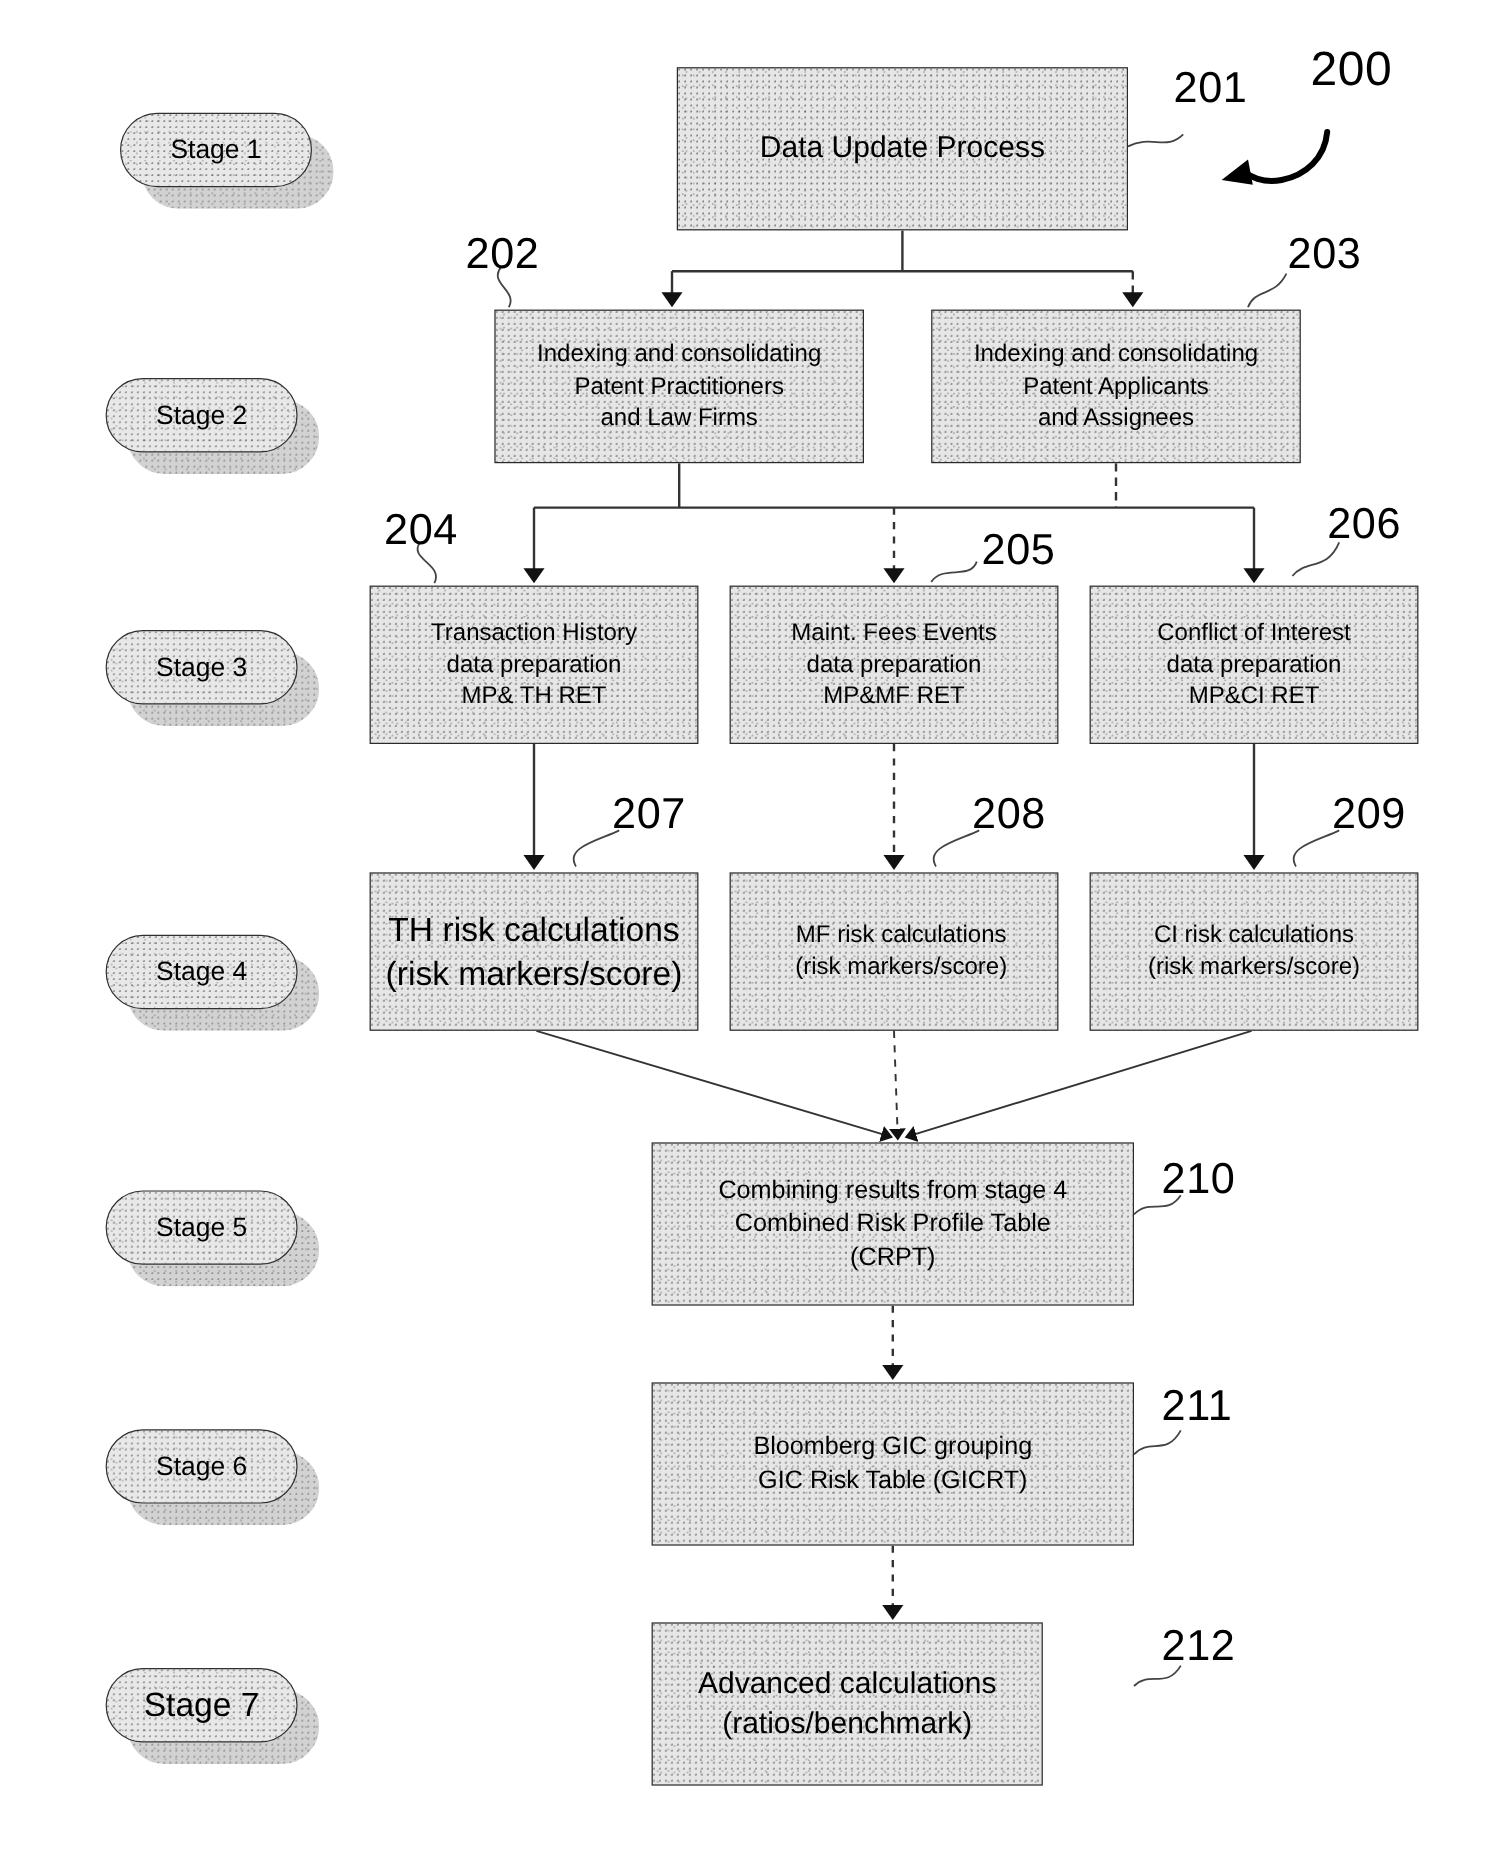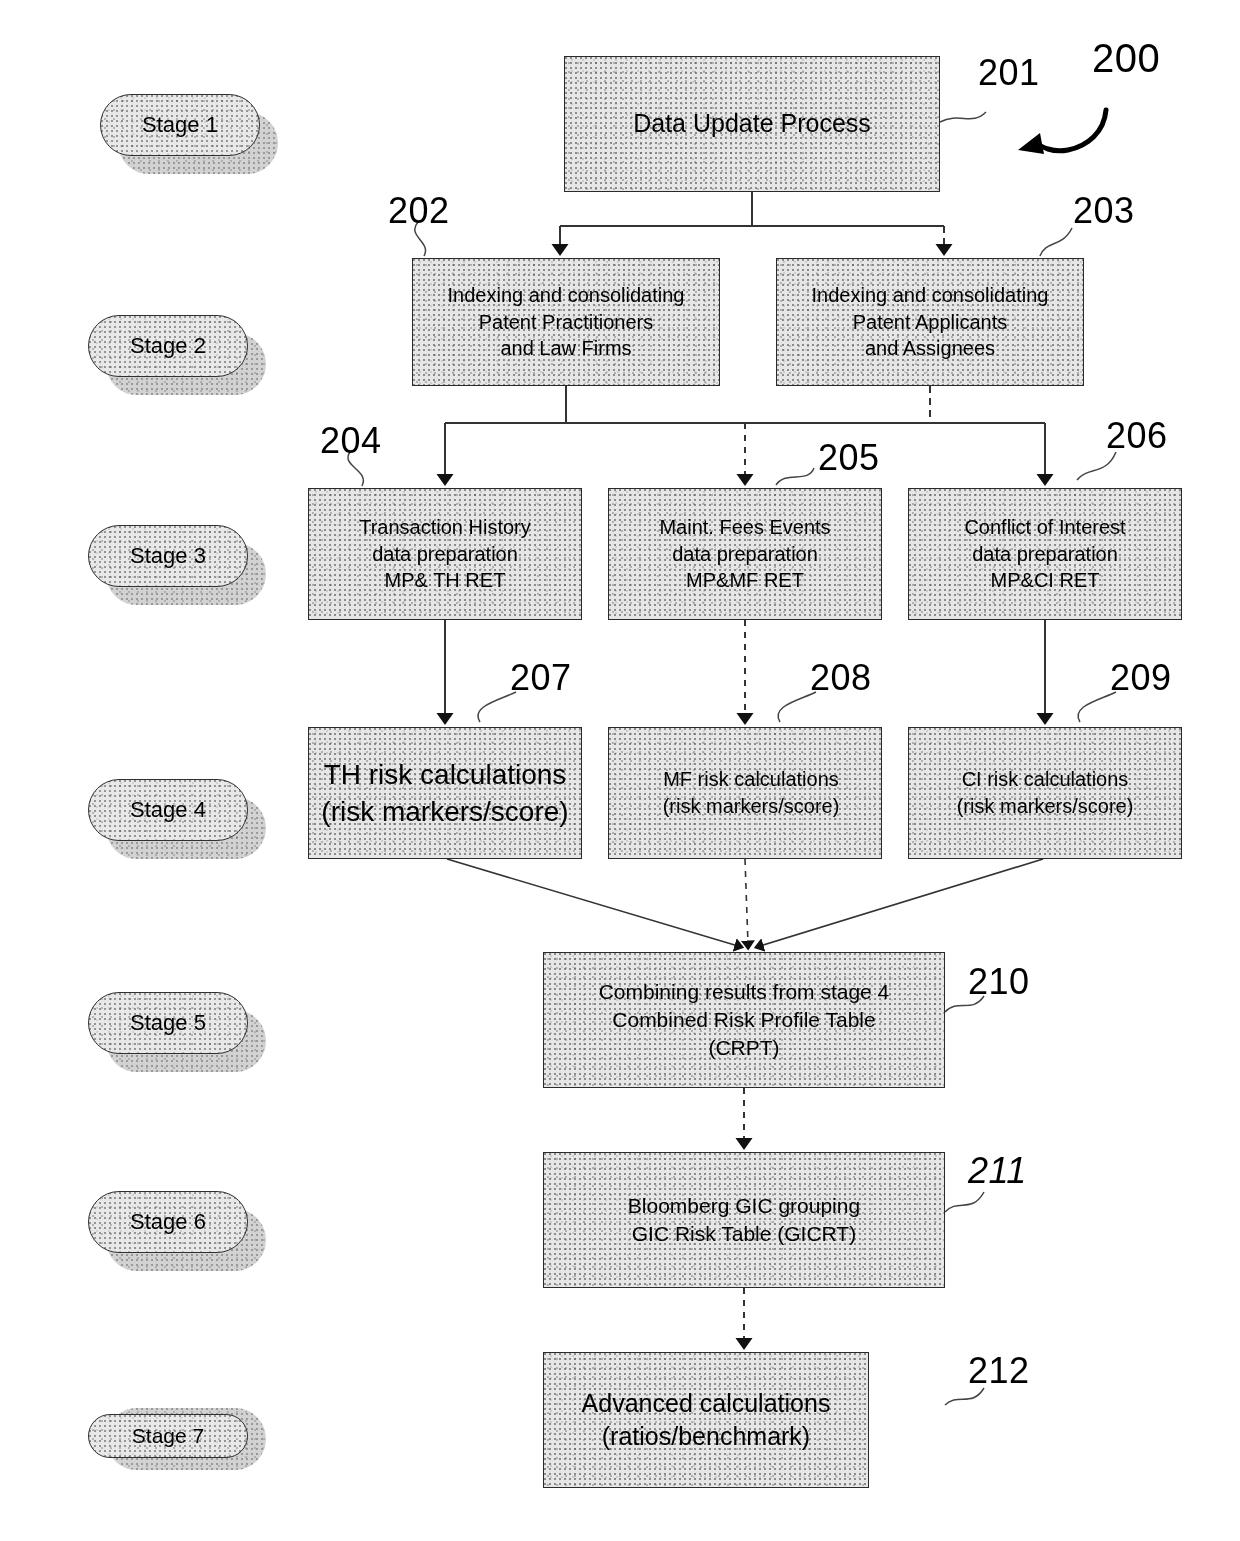--- a/index.html
+++ b/index.html
@@ -194,21 +194,21 @@
 
   <div class="pill-wrap" style="left:88px; top:1191px; width:196px; height:98px;">
     <div class="pill-shadow" style="width:160px; height:62px;"></div>
     <div class="pill" style="width:160px; height:62px; font-size:22px;">
       <span class="txt">Stage 6</span>
     </div>
   </div>
 
   <div class="pill-wrap" style="left:88px; top:1390px; width:196px; height:98px;">
     <div class="pill-shadow" style="width:160px; height:62px;"></div>
-    <div class="pill" style="width:160px; height:44px; font-size:21px;margin-top:24px;">
+    <div class="pill" style="width:160px; height:62px; font-size:28px;">
       <span class="txt">Stage 7</span>
     </div>
   </div>
 
   <div class="pbox" style="left:564px; top:56px; width:376px; height:136px; font-size:25px;">
     <span class="txt">Data Update Process</span>
   </div>
 
   <div class="pbox" style="left:412px; top:258px; width:308px; height:128px; font-size:20px;">
     <span class="txt">Indexing and consolidating
@@ -275,16 +275,16 @@
   <div class="refnum" style="left:978px; top:52px;">201</div>
   <div class="refnum" style="left:388px; top:190px;">202</div>
   <div class="refnum" style="left:1073px; top:190px;">203</div>
   <div class="refnum" style="left:320px; top:420px;">204</div>
   <div class="refnum" style="left:818px; top:437px;">205</div>
   <div class="refnum" style="left:1106px; top:415px;">206</div>
   <div class="refnum" style="left:510px; top:657px;">207</div>
   <div class="refnum" style="left:810px; top:657px;">208</div>
   <div class="refnum" style="left:1110px; top:657px;">209</div>
   <div class="refnum" style="left:968px; top:961px;">210</div>
-  <div class="refnum" style="left:968px; top:1150px;font-style:italic;">211</div>
+  <div class="refnum" style="left:968px; top:1150px;">211</div>
   <div class="refnum" style="left:968px; top:1350px;">212</div>
 
 </div>
 
 </body></html>

